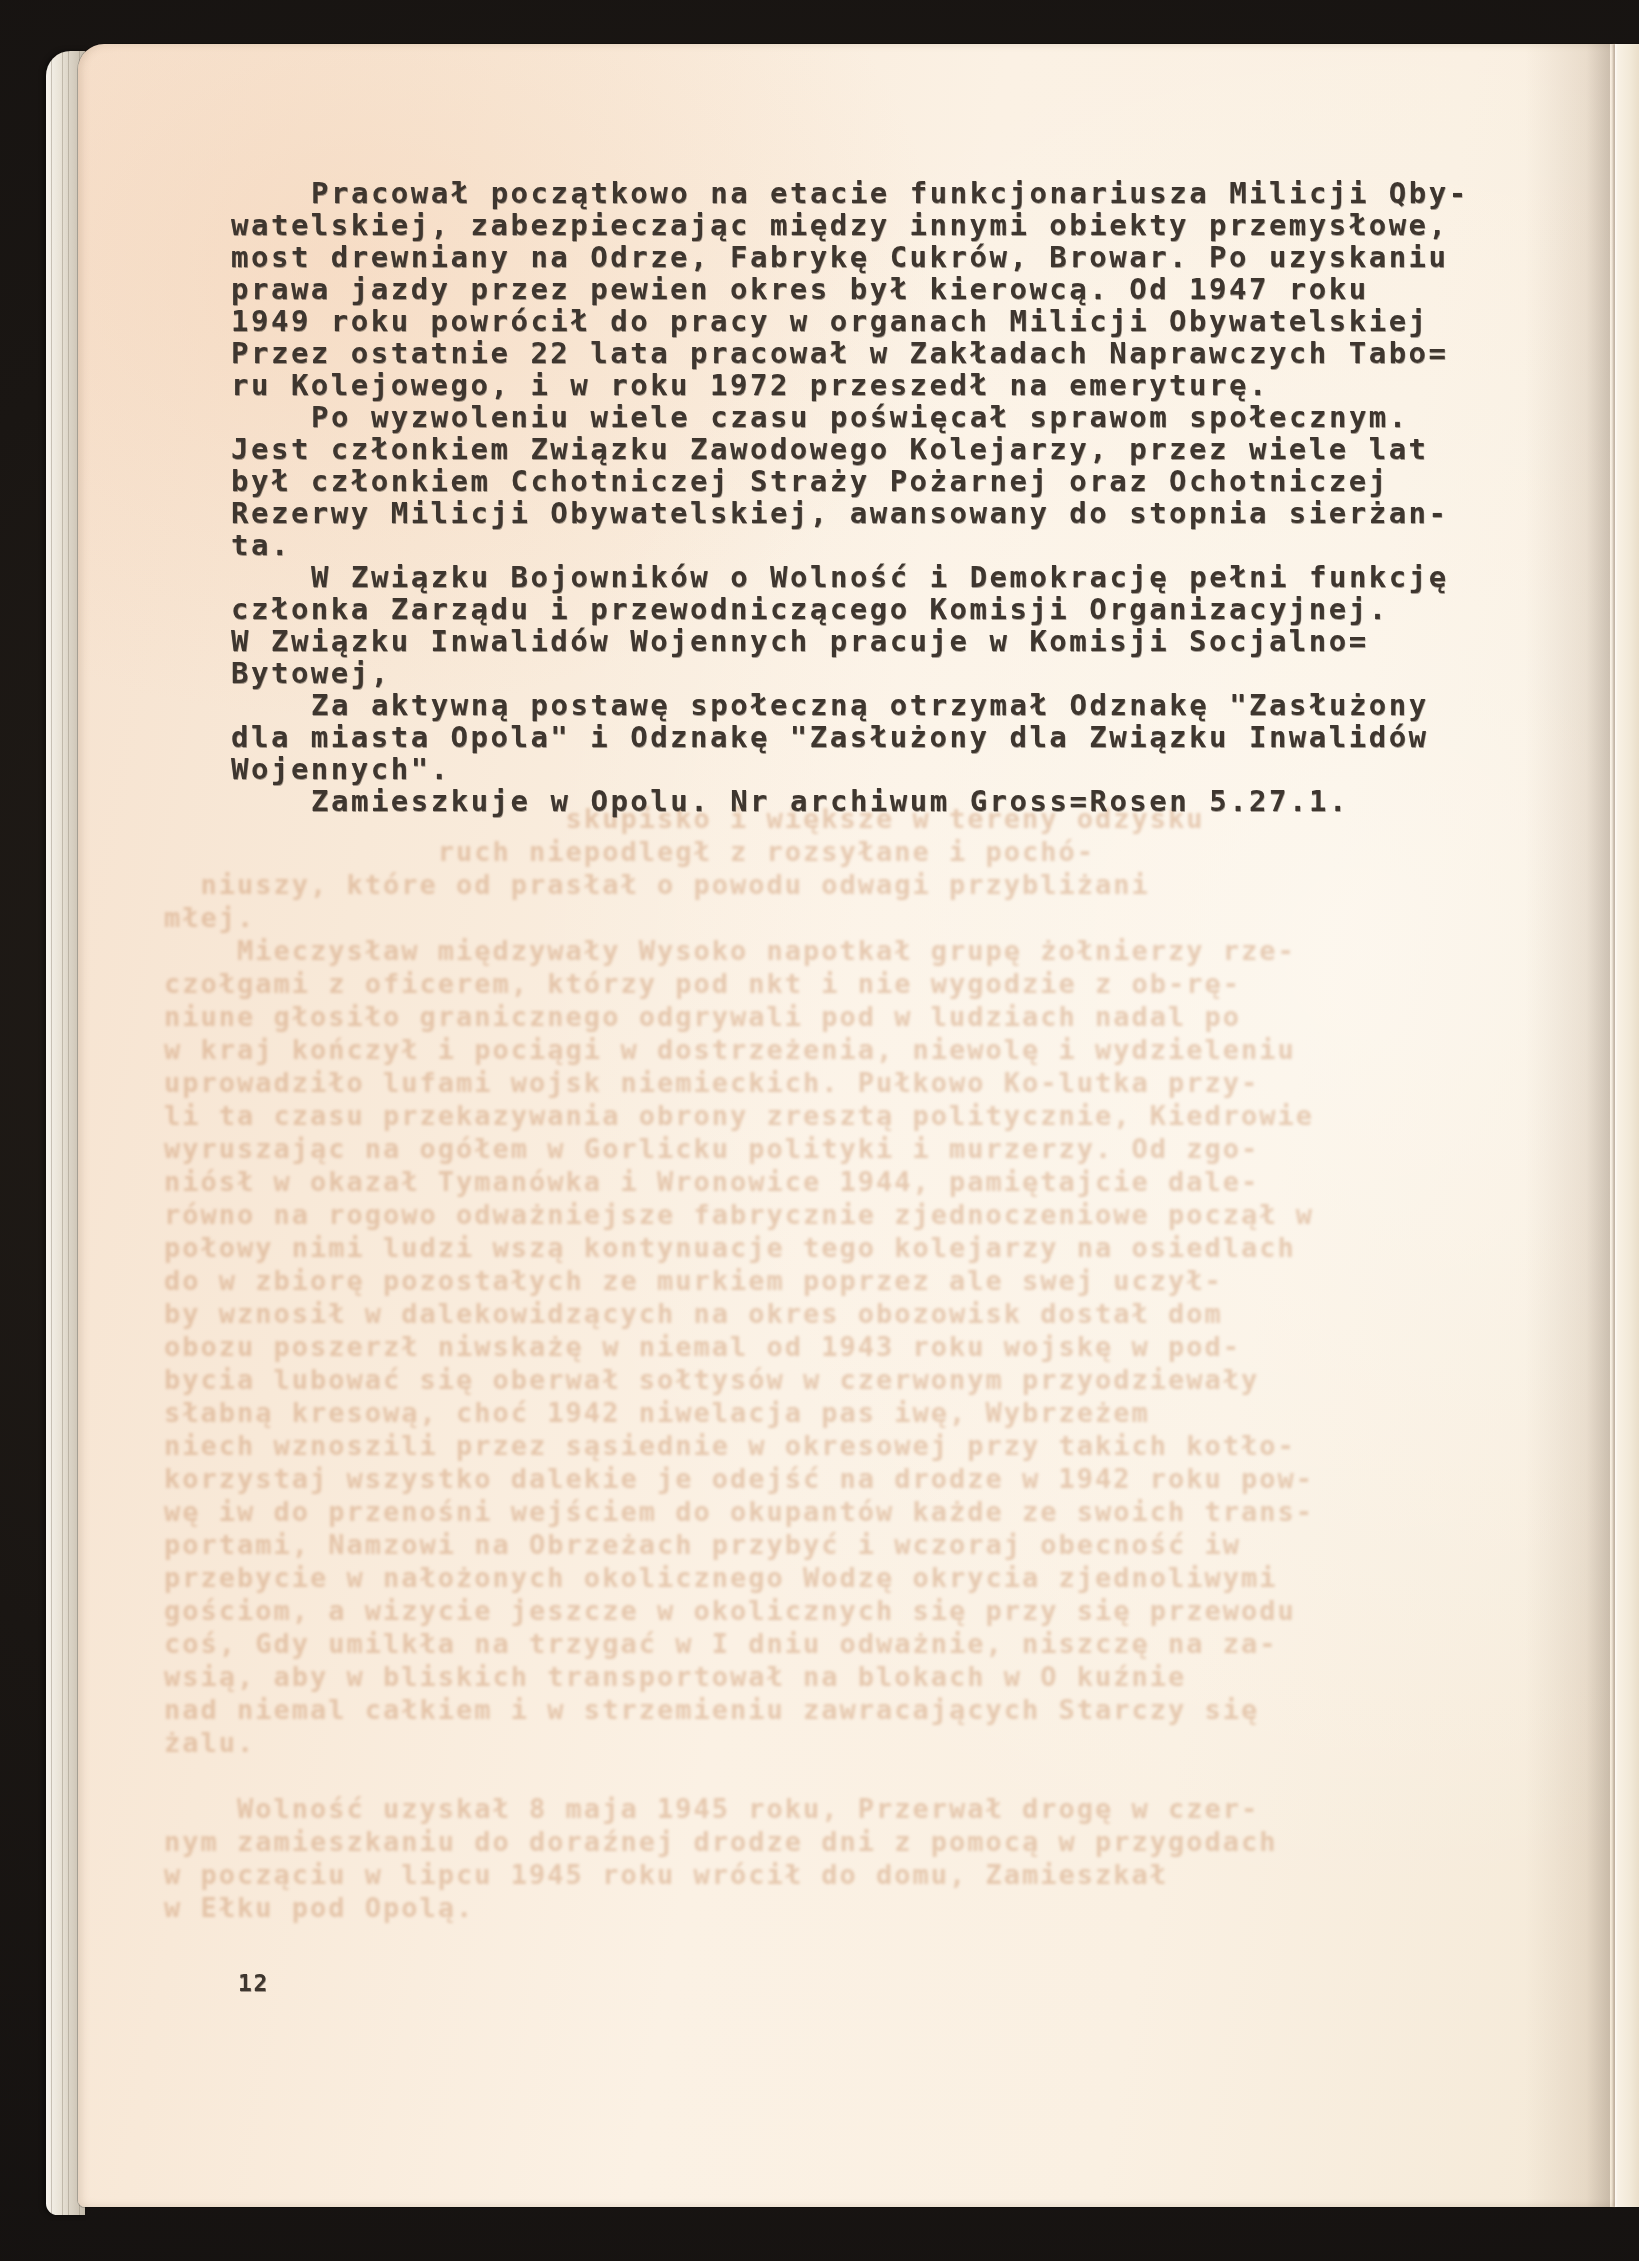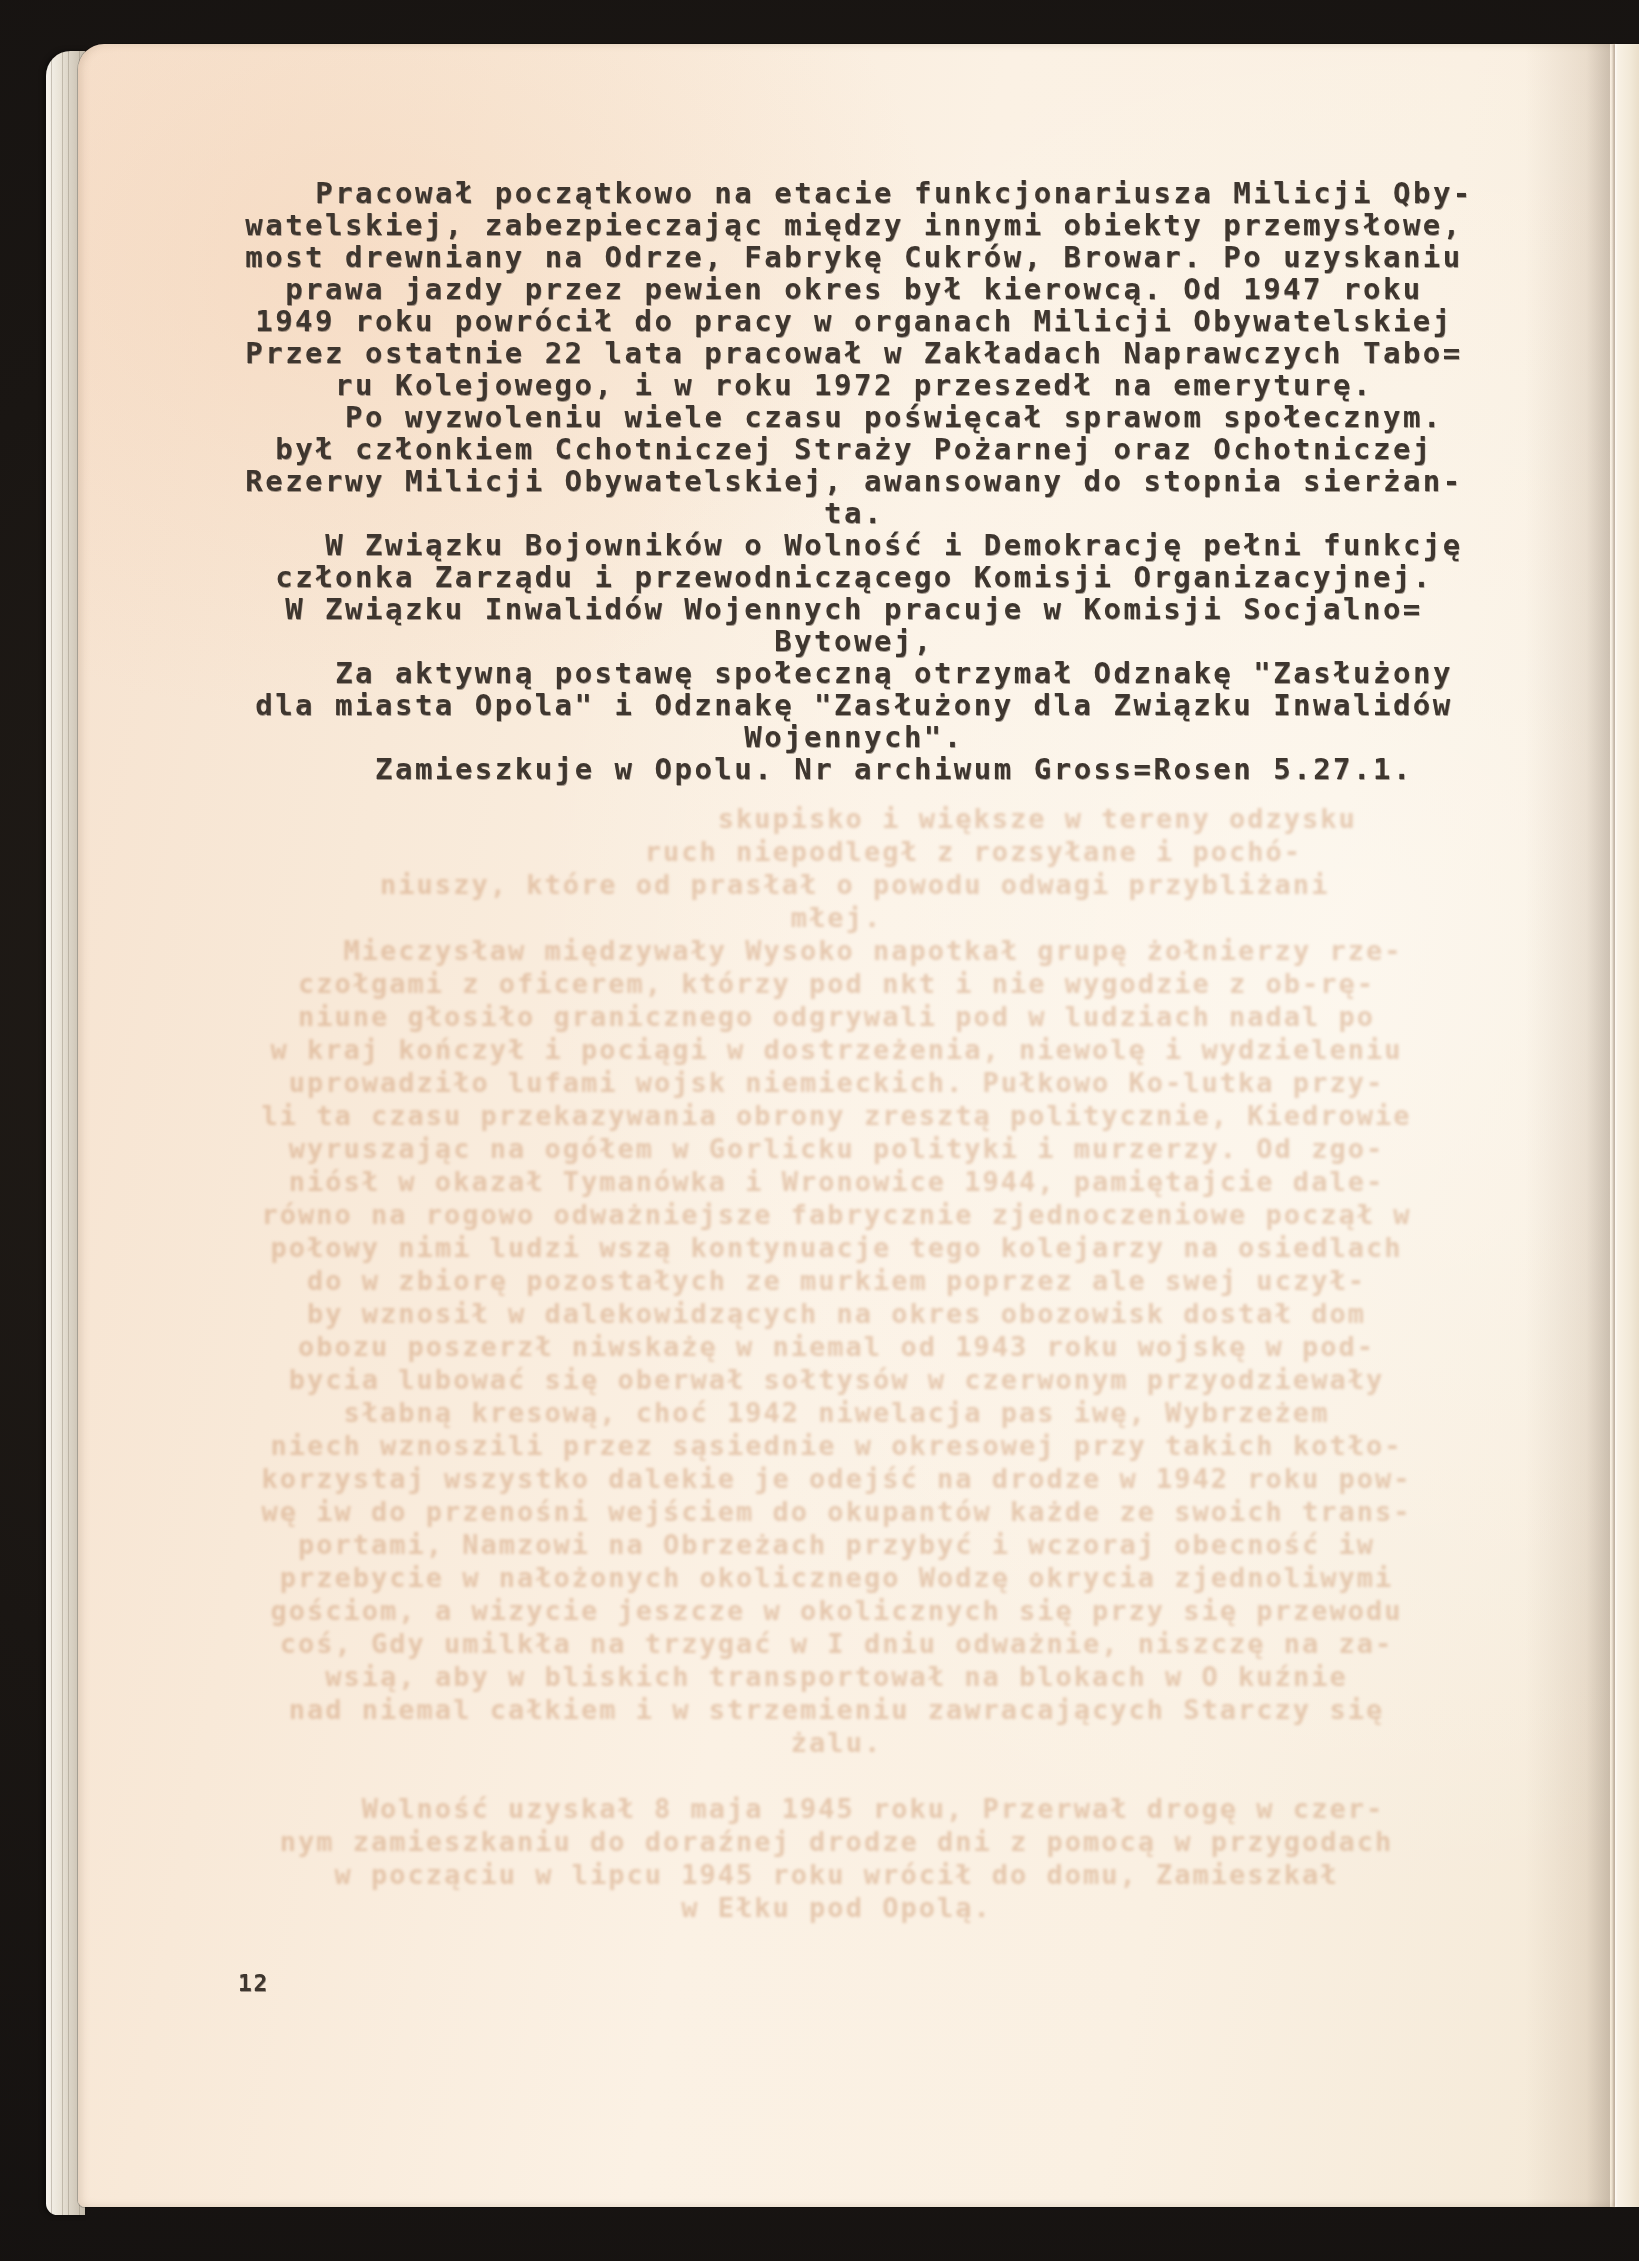--- a/index.html
+++ b/index.html
@@ -22,21 +22,20 @@
   }
   
   .page{
     position:absolute;left:78px;top:44px;width:1562px;height:2163px;
     border-radius:26px 3.3px 0 6.6px;
     background:
       radial-gradient(984px 738px at 16% 10%, rgba(244,204,172,0.38), rgba(244,204,172,0) 62%),
       radial-gradient(1230px 1394px at 82% 42%, rgba(255,253,248,0.55), rgba(255,253,248,0) 68%),
       linear-gradient(100deg,#f6e2cf 0%,#f8e9d8 22%,#fbf1e4 48%,#faf0e2 72%,#f4e9d7 100%);
     box-shadow: inset 3.3px 0 8.2px rgba(120,90,60,0.18), 0 0 0 0.8px rgba(0,0,0,0.25);
-    text-align: center;
   }
   
   .fold-shade{
     position:absolute;left:1447px;top:0;width:85px;height:100%;
     background:linear-gradient(to right, rgba(0,0,0,0) 0%, rgba(146,116,88,0.15) 72%, rgba(100,78,58,0.30) 100%);
   }
   .fold-line{
     position:absolute;left:1535px;top:0;width:2.5px;height:100%;
     background:rgba(108,86,64,0.45);filter:blur(0.8px);
   }
@@ -121,20 +120,21 @@
 
     <div class="typed">
         <div class="line indent">Pracował początkowo na etacie funkcjonariusza Milicji Qby-</div>
         <div class="line">watelskiej, zabezpieczając między innymi obiekty przemysłowe,</div>
         <div class="line">most drewniany na Odrze, Fabrykę Cukrów, Browar. Po uzyskaniu</div>
         <div class="line">prawa jazdy przez pewien okres był kierowcą. Od 1947 roku</div>
         <div class="line">1949 roku powrócił do pracy w organach Milicji Obywatelskiej</div>
         <div class="line">Przez ostatnie 22 lata pracował w Zakładach Naprawczych Tabo=</div>
         <div class="line">ru Kolejowego, i w roku 1972 przeszedł na emeryturę.</div>
         <div class="line indent">Po wyzwoleniu wiele czasu poświęcał sprawom społecznym.</div>
+        <div class="line">Jest członkiem Związku Zawodowego Kolejarzy, przez wiele lat</div>
         <div class="line">był członkiem Cchotniczej Straży Pożarnej oraz Ochotniczej</div>
         <div class="line">Rezerwy Milicji Obywatelskiej, awansowany do stopnia sierżan-</div>
         <div class="line">ta.</div>
         <div class="line indent">W Związku Bojowników o Wolność i Demokrację pełni funkcję</div>
         <div class="line">członka Zarządu i przewodniczącego Komisji Organizacyjnej.</div>
         <div class="line">W Związku Inwalidów Wojennych pracuje w Komisji Socjalno=</div>
         <div class="line">Bytowej,</div>
         <div class="line indent">Za aktywną postawę społeczną otrzymał Odznakę "Zasłużony</div>
         <div class="line">dla miasta Opola" i Odznakę "Zasłużony dla Związku Inwalidów</div>
         <div class="line">Wojennych".</div>

